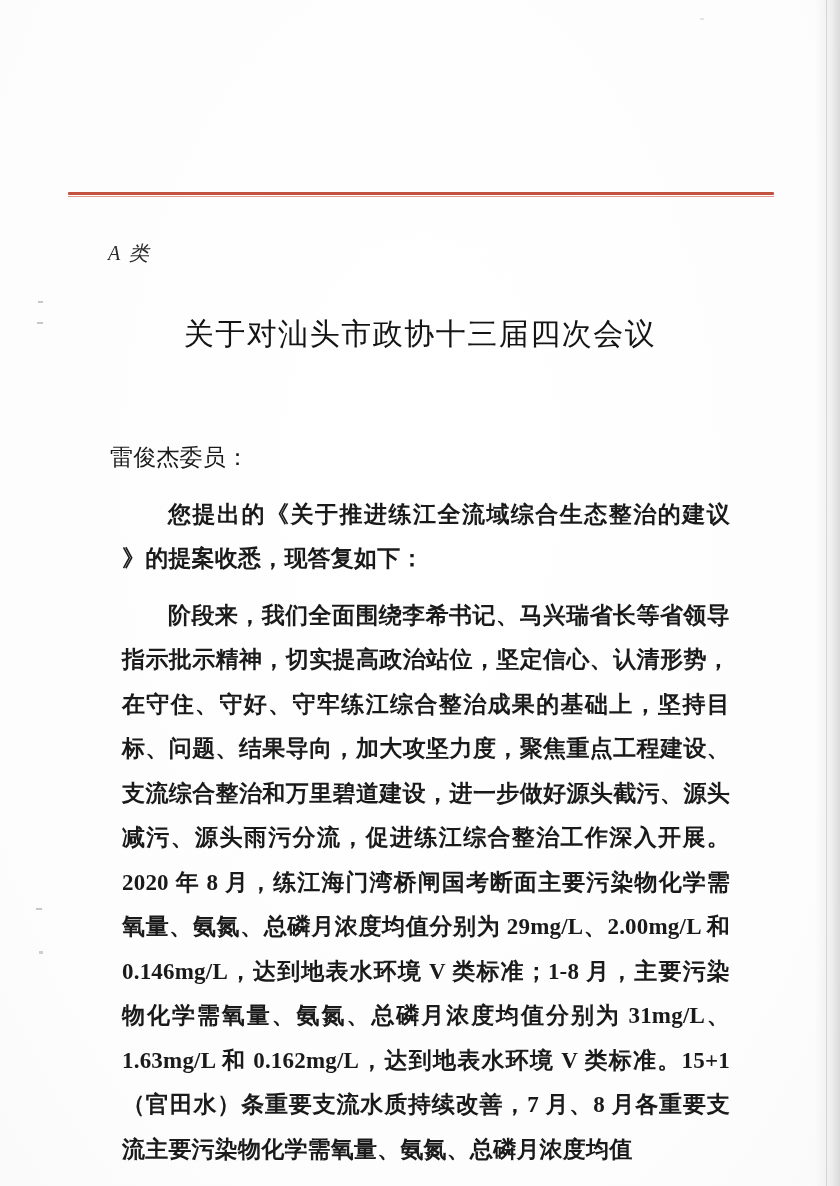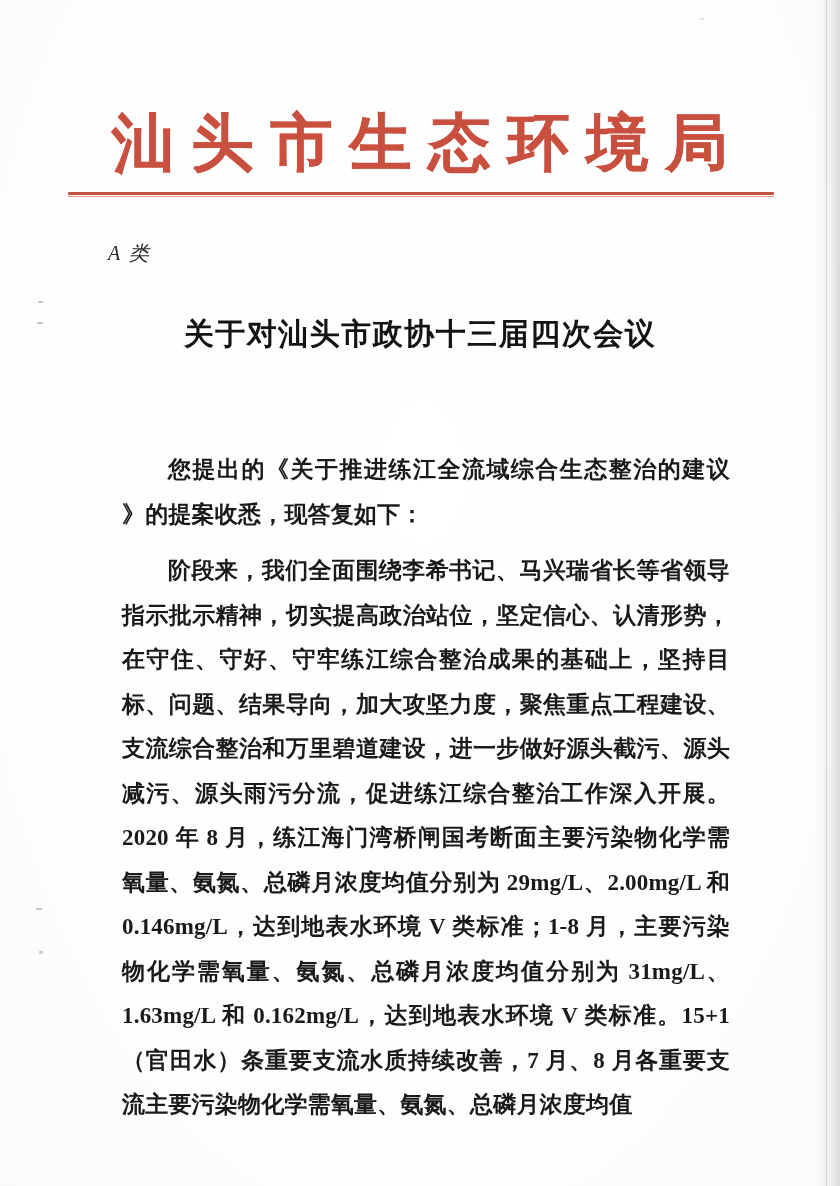--- a/index.html
+++ b/index.html
@@ -96,21 +96,21 @@
   }
 
   
   .doc-title {
     position: absolute;
     top: 312px;
     left: 0;
     width: 840px;
     text-align: center;
     font-family: "Liberation Serif", "DejaVu Serif", serif;
-    font-weight: 700;
+    font-weight: 400;
     font-size: 30px;
     line-height: 44px;
     letter-spacing: 1.5px;
     color: #141414;
   }
   .doc-title .line2 {
     letter-spacing: 1.5px;
   }
 
   
@@ -152,35 +152,33 @@
 </style>
 </head>
 <body>
 
 <div class="page">
 
   <div class="paper-tint"></div>
   <div class="page-edge"></div>
   <div class="page-edge2"></div>
 
-  <div class="letterhead">
-    <div class="letterhead-title">汕头市生态环境局</div>
-  </div>
   <div class="letterhead-rule-wrap">
     <div class="rule-thick"></div>
     <div class="rule-thin"></div>
   </div>
 
   <div class="category-label">A 类</div>
 
   <div class="doc-title">
     <div class="line1">关于对汕头市政协十三届四次会议</div>
   </div>
 
   <div class="body-block">
+    <p class="salutation">雷俊杰委员：</p>
     <p class="para">您提出的《关于推进练江全流域综合生态整治的建议 》的提案收悉，现答复如下：</p>
     <p class="para">阶段来，我们全面围绕李希书记、马兴瑞省长等省领导指示批示精神，切实提高政治站位，坚定信心、认清形势，在守住、守好、守牢练江综合整治成果的基础上，坚持目标、问题、结果导向，加大攻坚力度，聚焦重点工程建设、支流综合整治和万里碧道建设，进一步做好源头截污、源头减污、源头雨污分流，促进练江综合整治工作深入开展。2020 年 8 月，练江海门湾桥闸国考断面主要污染物化学需氧量、氨氮、总磷月浓度均值分别为 29mg/L、2.00mg/L 和 0.146mg/L，达到地表水环境 V 类标准；1-8 月，主要污染物化学需氧量、氨氮、总磷月浓度均值分别为 31mg/L、1.63mg/L 和 0.162mg/L，达到地表水环境 V 类标准。15+1（官田水）条重要支流水质持续改善，7 月、8 月各重要支流主要污染物化学需氧量、氨氮、总磷月浓度均值</p>
   </div>
 
   <div class="artifact a1"></div>
   <div class="artifact a2"></div>
   <div class="artifact a3"></div>
   <div class="artifact a4"></div>
   <div class="artifact a5"></div>
 

